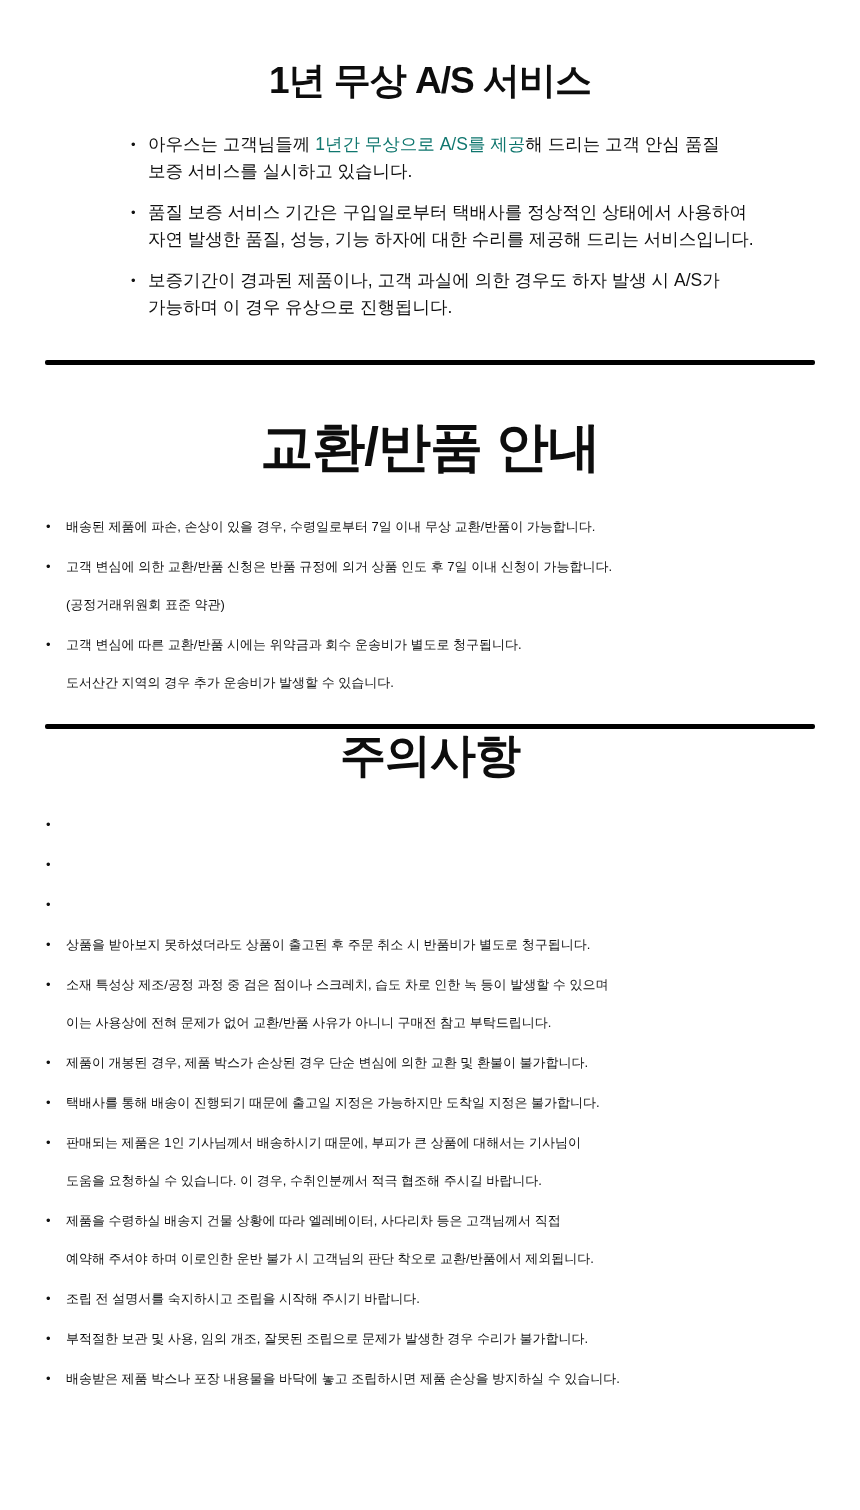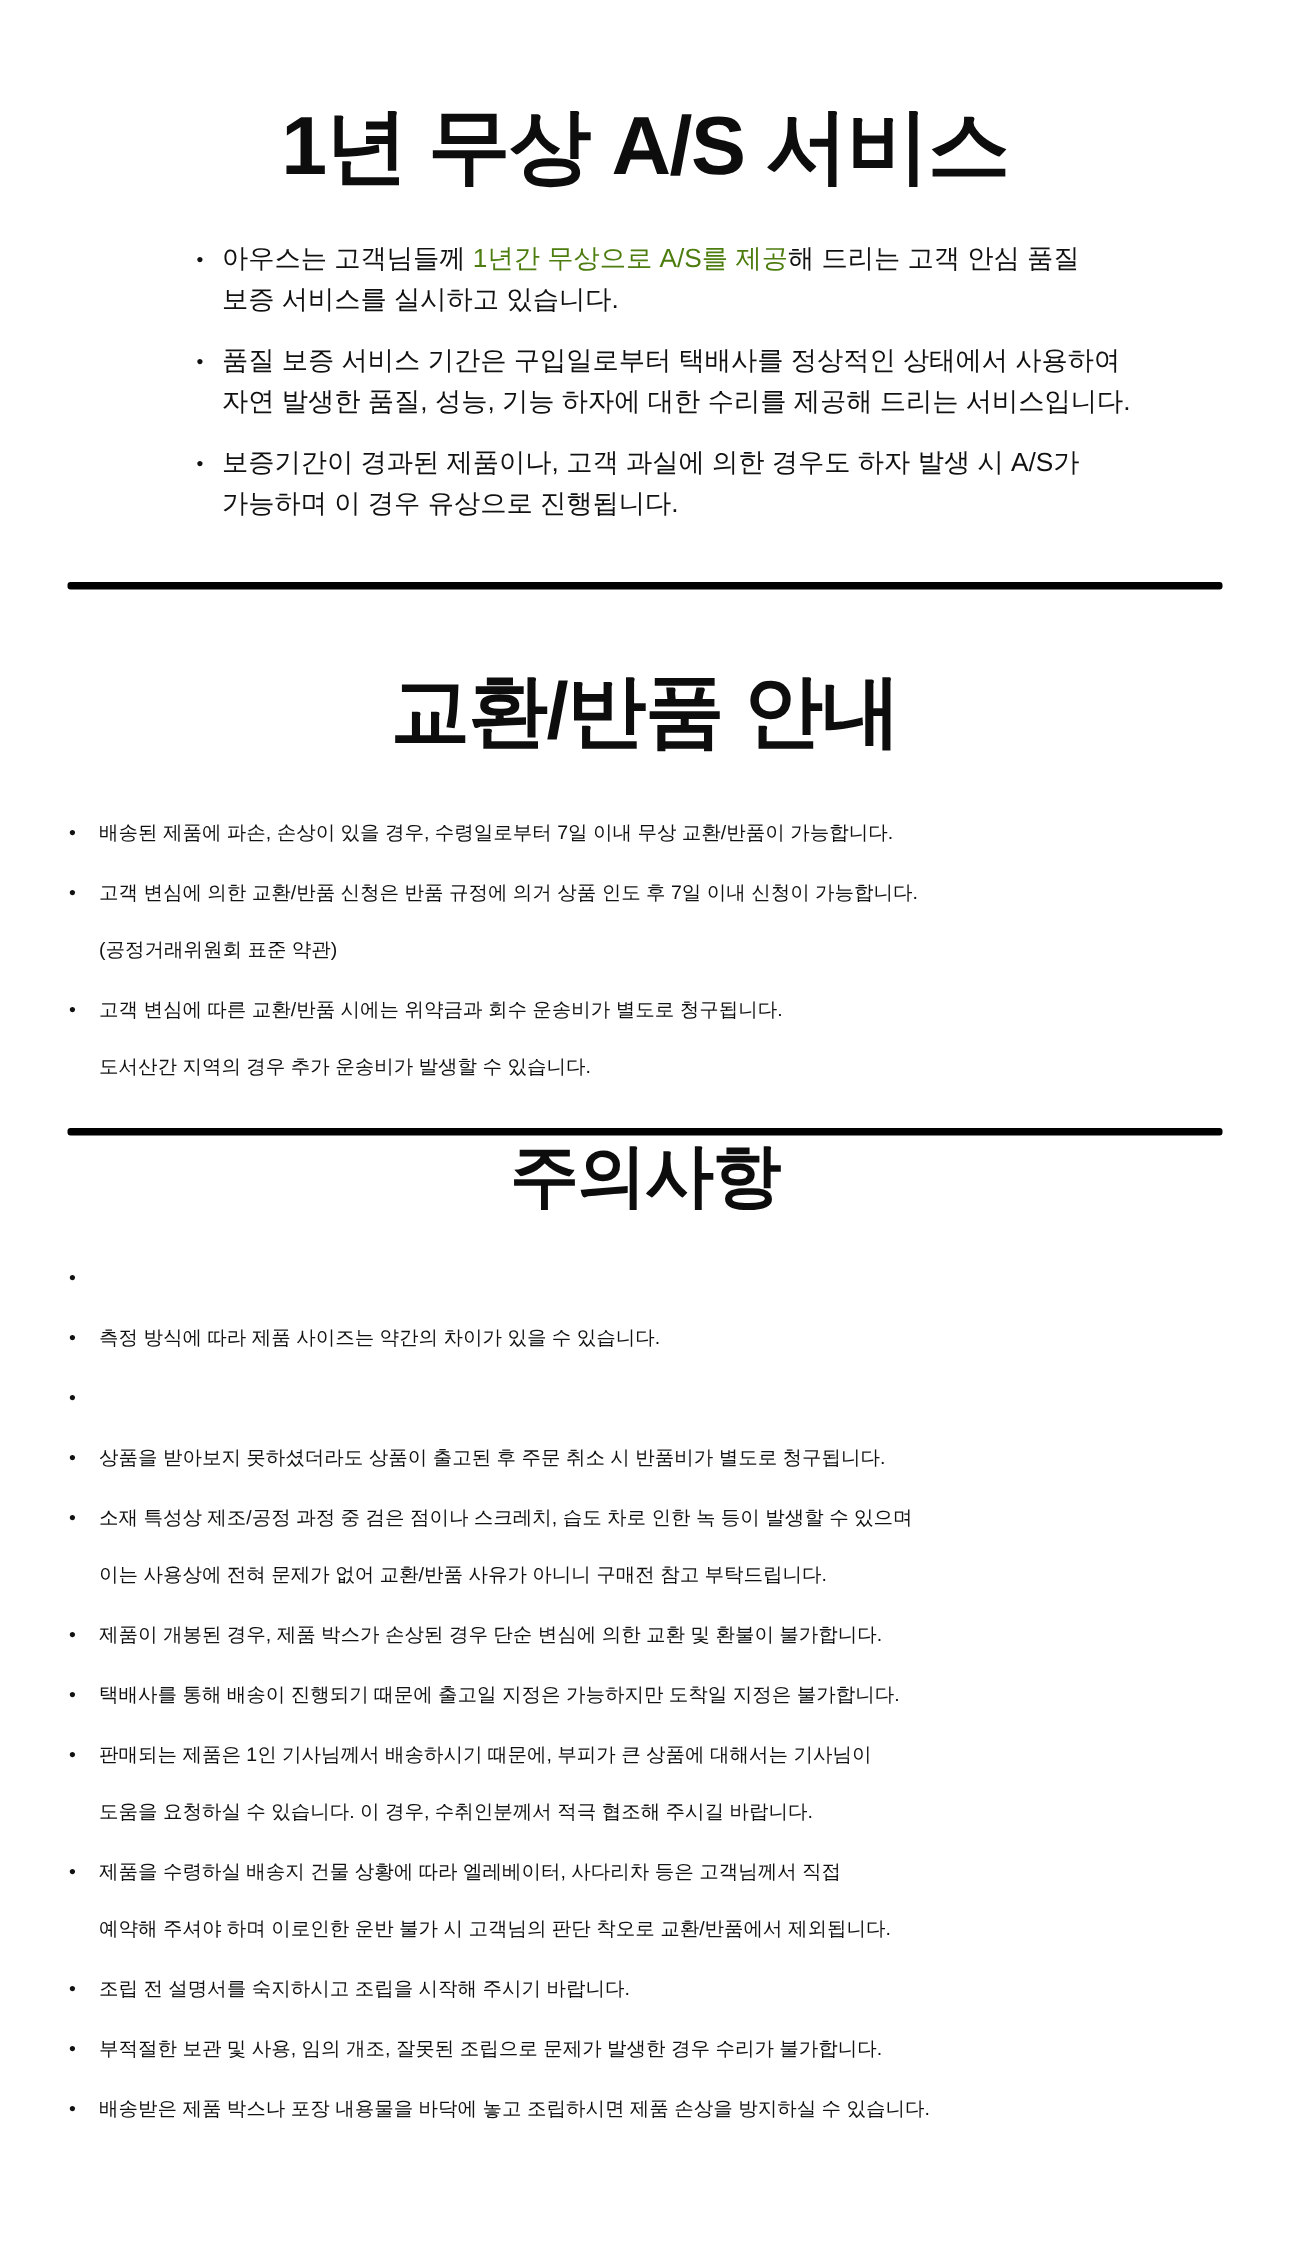--- a/index.html
+++ b/index.html
@@ -14,37 +14,37 @@
 
   
   .title {
     text-align: center;
     font-weight: 900;
     color: #0d0d0d;
     letter-spacing: -1px;
     line-height: 1.15;
     white-space: nowrap;
   }
-  .t1 { padding-top: 24px; font-size: 55px; line-height: 1.12; margin-top: 43px; }
+  .t1 { padding-top: 60px; font-size: 37px; line-height: 1.12; }
   .t2 { margin-top: 52px; font-size: 53px; }
   .t3 { font-size: 46px; }
 
   
   .list { list-style: none; }
   .list li { display: flex; align-items: flex-start; }
   .dot {
     flex: 0 0 auto;
     font-size: 13px;
     color: #111111;
   }
   .txt {
     white-space: pre-line;
     color: #111111;
   }
-  .hl { color: #4d7c0f; }
+  .hl { color: #0f766e; }
 
   
   .list1 { margin: 30px 40px 0 131px; }
   .list1 li { margin-bottom: 14px; }
   .list1 .dot { width: 17px; line-height: 27px; }
   .list1 .txt { font-size: 17.5px; line-height: 27px; }
 
   
   .list2, .list3 { margin-left: 46px; margin-right: 20px; }
   .list2 { margin-top: 30px; }
@@ -115,21 +115,20 @@
   <div class="divider divider2"></div>
 
   <section>
     <h2 class="title t3">주의사항</h2>
     <ul class="list list3">
       <li>
         <span class="dot">•</span>
       </li>
       <li>
         <span class="dot">•</span>
-        <p class="txt">측정 방식에 따라 제품 사이즈는 약간의 차이가 있을 수 있습니다.</p>
       </li>
       <li>
         <span class="dot">•</span>
       </li>
       <li>
         <span class="dot">•</span>
         <p class="txt">상품을 받아보지 못하셨더라도 상품이 출고된 후 주문 취소 시 반품비가 별도로 청구됩니다.</p>
       </li>
       <li>
         <span class="dot">•</span>

